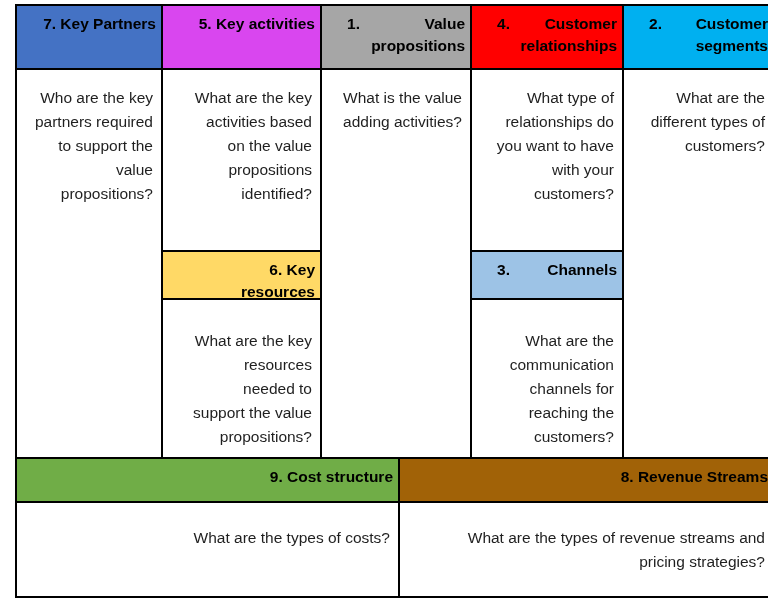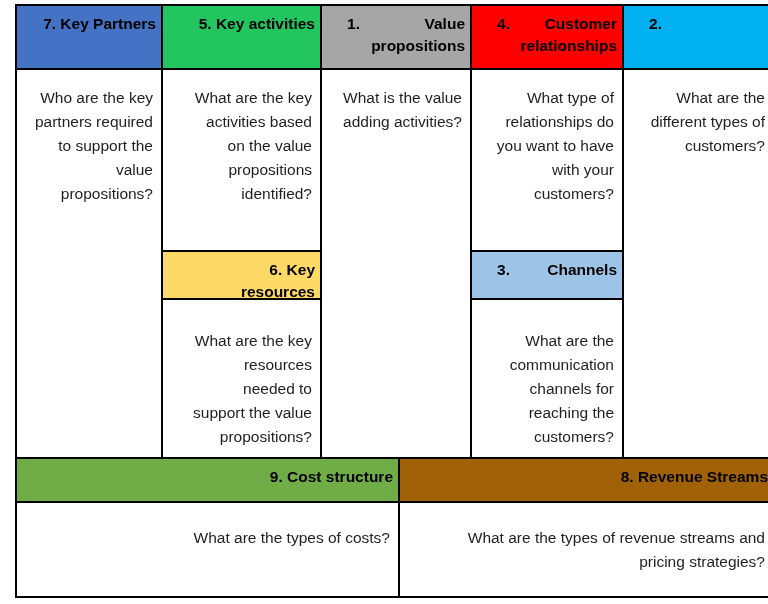--- a/index.html
+++ b/index.html
@@ -75,34 +75,35 @@
   .g-gb  { grid-column: 1 / 4; grid-row: 6; }
   .g-yb  { grid-column: 4 / 7; grid-row: 6; }
 </style>
 </head>
 <body>
 
 <div class="frame">
 
   <div class="cell hdr g-h1" style="background-color: rgb(68, 114, 196);">7. Key Partners</div>
 
-  <div class="cell hdr g-h2" style="background-color: #22c55e;">5. Key activities</div>
+  <div class="cell hdr g-h2" style="background-color: #d946ef;">5. Key activities</div>
 
   <div class="cell hdr numbered g-h3" style="background-color: rgb(166, 166, 166);">
     <span class="num">1.</span>
     <span class="lbl">Value propositions</span>
   </div>
 
   <div class="cell hdr numbered g-h4" style="background-color: rgb(255, 0, 0);">
     <span class="num">4.</span>
     <span class="lbl">Customer relationships</span>
   </div>
 
   <div class="cell hdr numbered g-h5 last-col" style="background-color: rgb(0, 176, 240);">
     <span class="num">2.</span>
+    <span class="lbl">Customer segments</span>
   </div>
 
   <div class="cell q g-b1">Who are the key
 partners required
 to support the
 value
 propositions?</div>
 
   <div class="cell q g-b2">What are the key
 activities based

